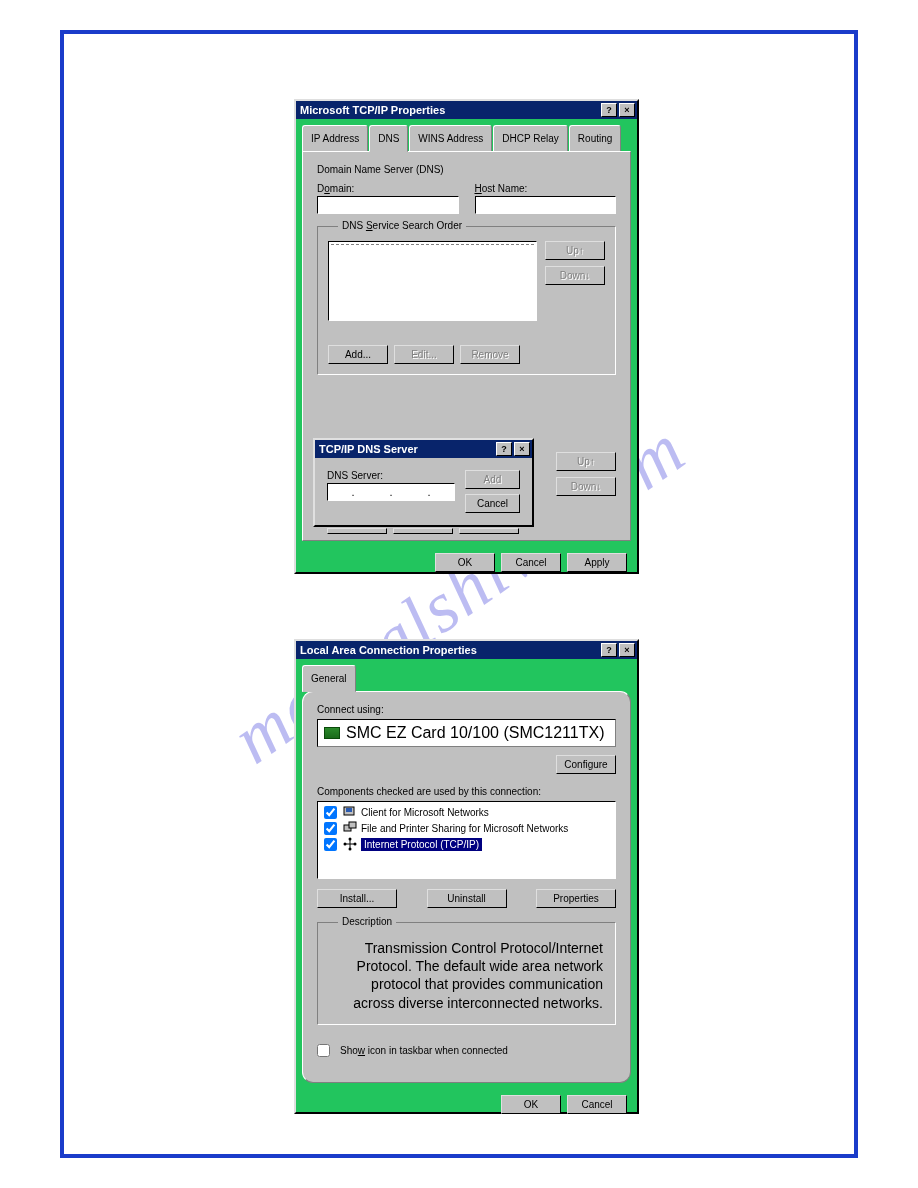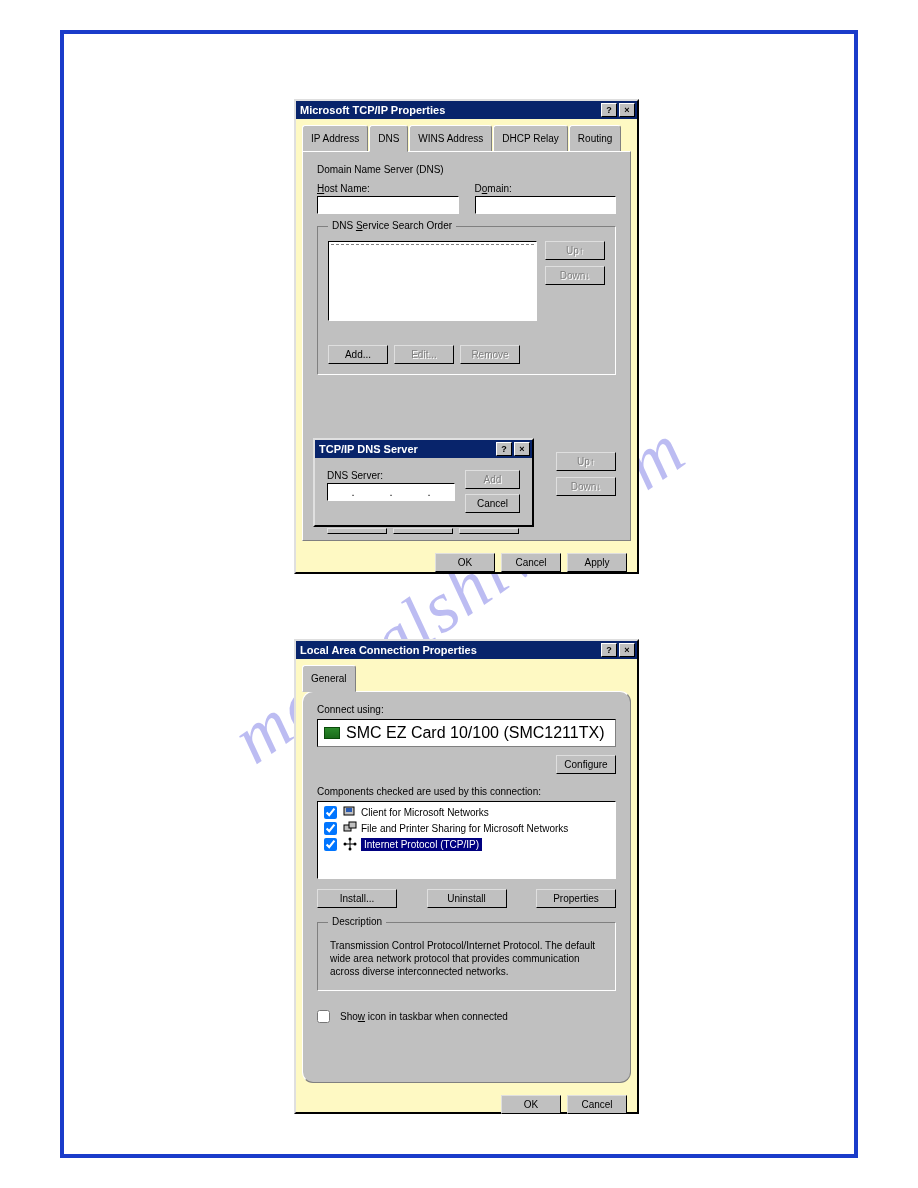--- a/index.html
+++ b/index.html
@@ -30,21 +30,21 @@
     font-size: 72px;
     color: rgba(80, 80, 220, 0.38);
     font-style: italic;
     font-family: Georgia, serif;
     pointer-events: none;
     white-space: nowrap;
     letter-spacing: 2px;
   }
   .dialog {
     position: absolute;
-    background: #fef9c3;
+    background: #22c55e;
     border: 2px outset #e0e0e0;
     border-top-color: #dfdfdf;
     border-left-color: #dfdfdf;
     border-right-color: #404040;
     border-bottom-color: #404040;
   }
   .dialog.tcpip { top: 65px; left: 230px; width: 345px; height: 475px; }
   .dialog.lan { top: 605px; left: 230px; width: 345px; height: 475px; }
   .titlebar {
     background: #000080;
@@ -125,21 +125,21 @@
     border-left-color: #808080;
     border-right-color: #fff;
     border-bottom-color: #fff;
     position: relative;
     padding: 14px 10px 10px 10px;
     margin-top: 12px;
   }
   .groupbox > .legend {
     position: absolute;
     top: -7px;
-    left: 10px;
+    left: 20px;
     background: #c0c0c0;
     padding: 0 4px;
     font-size: 10px;
   }
   .btn {
     background: #c0c0c0;
     border: 1px outset #dfdfdf;
     border-right-color: #404040;
     border-bottom-color: #404040;
     padding: 3px 0;
@@ -176,21 +176,21 @@
     padding: 1px 2px;
     font-size: 10px;
   }
   .comp-item input[type=checkbox] { margin: 0 2px; }
   .comp-item .ico { width: 14px; height: 14px; display: inline-flex; align-items: center; justify-content: center; }
   .comp-item.selected .lbl {
     background: #000080;
     color: #fff;
     padding: 1px 3px;
   }
-  .desc-text { font-size: 10px; line-height: 1.3; padding: 2px; }
+  .desc-text { font-size: 14px; line-height: 1.3; padding: 2px; text-align: right; }
   .bottom-bar {
     display: flex;
     justify-content: flex-end;
     gap: 6px;
     padding: 6px 10px 8px 10px;
   }
   .adapter-box {
     background: #fff;
     border: 1px inset #808080;
     border-top-color: #404040;
@@ -227,25 +227,25 @@
         <div class="tab active">DNS</div>
         <div class="tab">WINS Address</div>
         <div class="tab">DHCP Relay</div>
         <div class="tab">Routing</div>
       </div>
 
       <div class="tab-panel" style="height:390px; position:relative;">
         <div class="field-label" style="margin-bottom:8px;">Domain Name Server (DNS)</div>
         <div class="row">
           <div style="flex:1;">
+            <span class="field-label">D<u>o</u>main:</span>
+            <input class="text-input" style="width: 100%;">
+          </div>
+          <div style="flex:1;">
             <span class="field-label"><u>H</u>ost Name:</span>
-            <input class="text-input" style="width: 100%;">
-          </div>
-          <div style="flex:1;">
-            <span class="field-label">D<u>o</u>main:</span>
             <input class="text-input" style="width: 100%;">
           </div>
         </div>
 
         <div class="groupbox">
           <div class="legend">DNS <u>S</u>ervice Search Order</div>
           <div style="display:flex; gap:8px;">
             <div class="sunken list-box" style="flex:1;">
               <div class="dotted-item"></div>
             </div>

